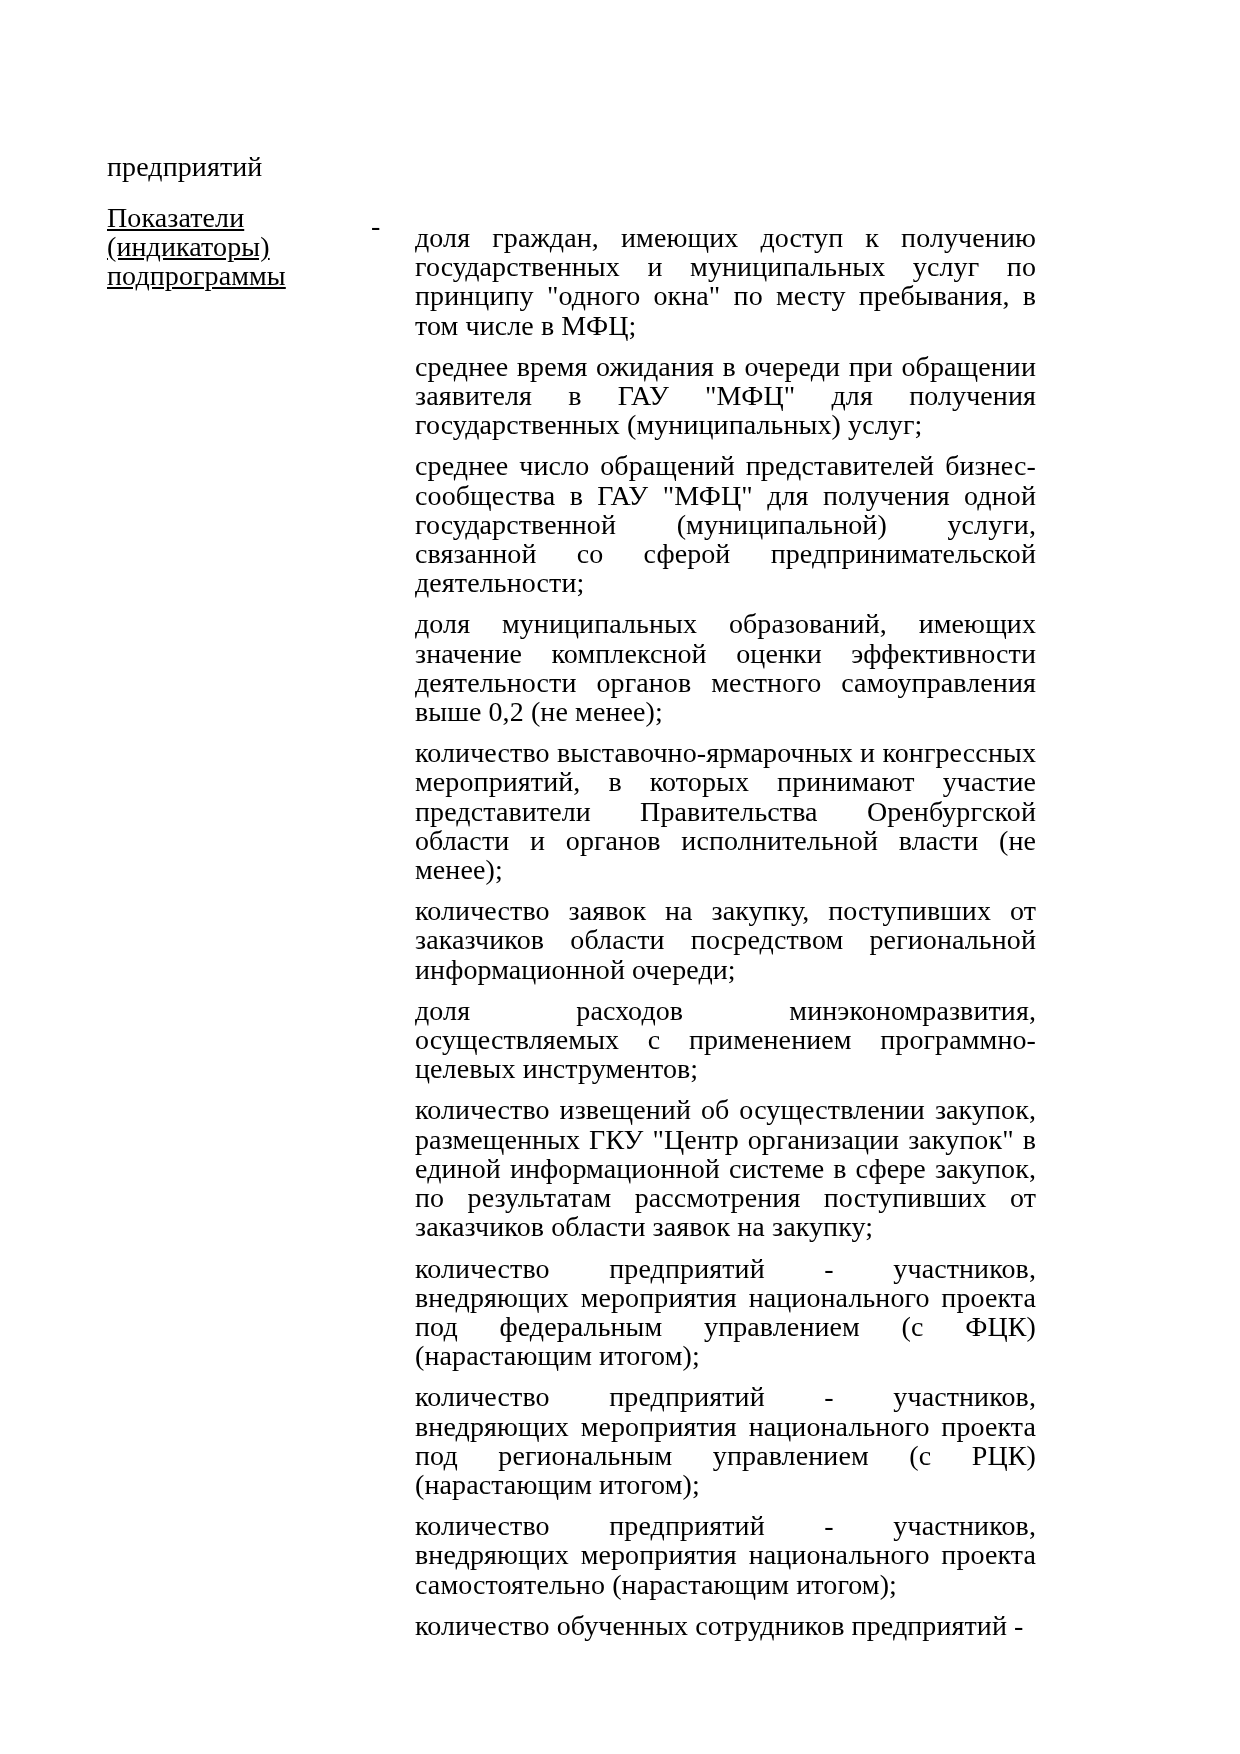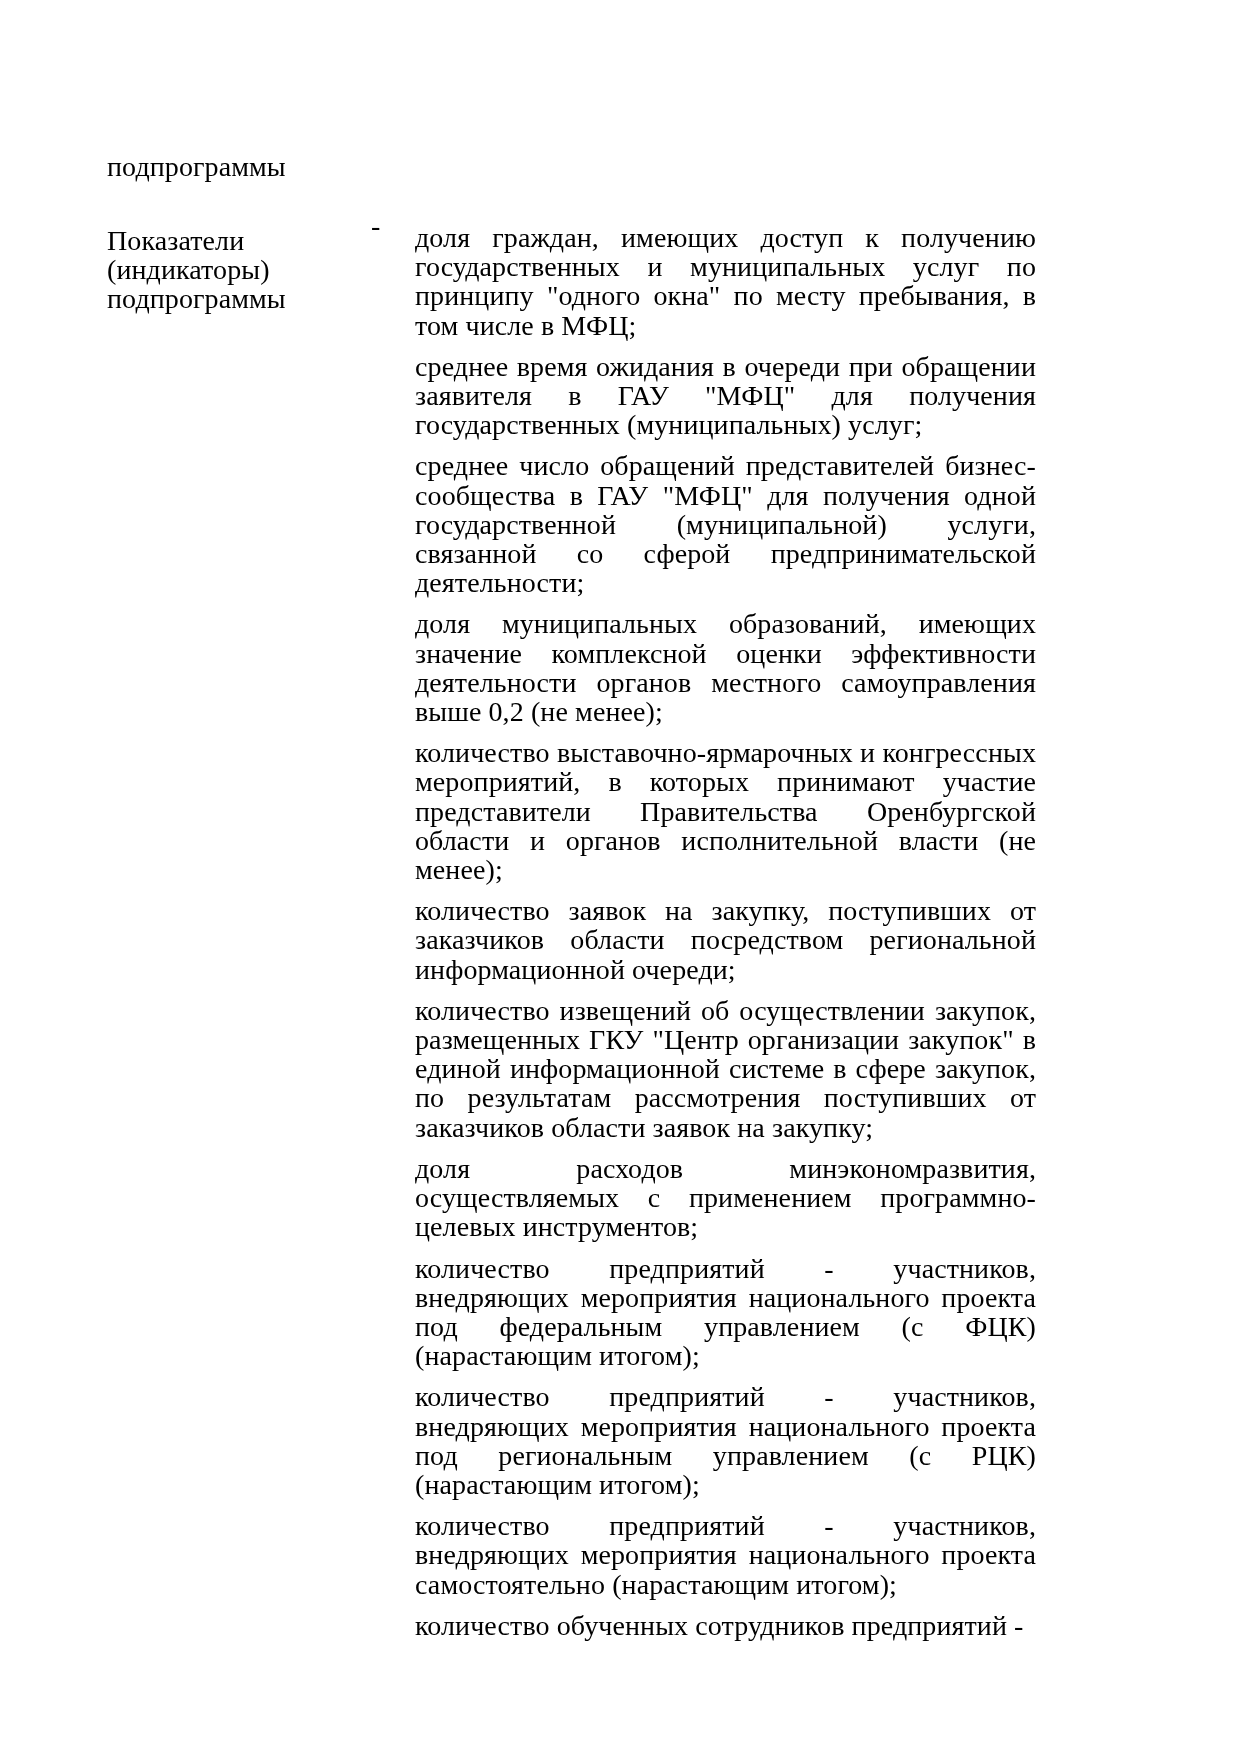--- a/index.html
+++ b/index.html
@@ -26,22 +26,23 @@
     letter-spacing: 0.1px;
   }
   .label-row1 {
     position: absolute;
     left: 107px;
     top: 152px;
   }
   .label-row2 {
     position: absolute;
     left: 107px;
-    top: 226px;
+    top: 203px;
     width: 235px;
+    text-decoration: underline;
   }
   .list-dash {
     position: absolute;
     left: 371px;
     top: 211px;
   }
   .indicator-list {
     position: absolute;
     left: 403px;
     top: 211px;
@@ -52,34 +53,34 @@
     padding: 0;
     text-align: justify;
     text-justify: inter-word;
   }
 </style>
 </head>
 <body>
 
 <div class="page">
 
-  <div class="doc-text label-row1">подпрограммы</div>
+  <div class="doc-text label-row1">предприятий</div>
 
   <div class="doc-text label-row2">Показатели (индикаторы) подпрограммы</div>
 
   <div class="doc-text list-dash">-</div>
 
   <div class="doc-text indicator-list">
     <p>доля граждан, имеющих доступ к получению государственных и муниципальных услуг по принципу "одного окна" по месту пребывания, в том числе в МФЦ;</p>
     <p>среднее время ожидания в очереди при обращении заявителя в ГАУ "МФЦ" для получения государственных (муниципальных) услуг;</p>
     <p>среднее число обращений представителей бизнес-сообщества в ГАУ "МФЦ" для получения одной государственной (муниципальной) услуги, связанной со сферой предпринимательской деятельности;</p>
     <p>доля муниципальных образований, имеющих значение комплексной оценки эффективности деятельности органов местного самоуправления выше 0,2 (не менее);</p>
     <p>количество выставочно-ярмарочных и конгрессных мероприятий, в которых принимают участие представители Правительства Оренбургской области и органов исполнительной власти (не менее);</p>
     <p>количество заявок на закупку, поступивших от заказчиков области посредством региональной информационной очереди;</p>
+    <p>доля расходов минэкономразвития, осуществляемых с применением программно-целевых инструментов;</p>
     <p>количество извещений об осуществлении закупок, размещенных ГКУ "Центр организации закупок" в единой информационной системе в сфере закупок, по результатам рассмотрения поступивших от заказчиков области заявок на закупку;</p>
-    <p>доля расходов минэкономразвития, осуществляемых с применением программно-целевых инструментов;</p>
     <p>количество предприятий - участников, внедряющих мероприятия национального проекта под федеральным управлением (с ФЦК) (нарастающим итогом);</p>
     <p>количество предприятий - участников, внедряющих мероприятия национального проекта под региональным управлением (с РЦК) (нарастающим итогом);</p>
     <p>количество предприятий - участников, внедряющих мероприятия национального проекта самостоятельно (нарастающим итогом);</p>
     <p>количество обученных сотрудников предприятий -</p>
   </div>
 
 </div>
 
 </body></html>

